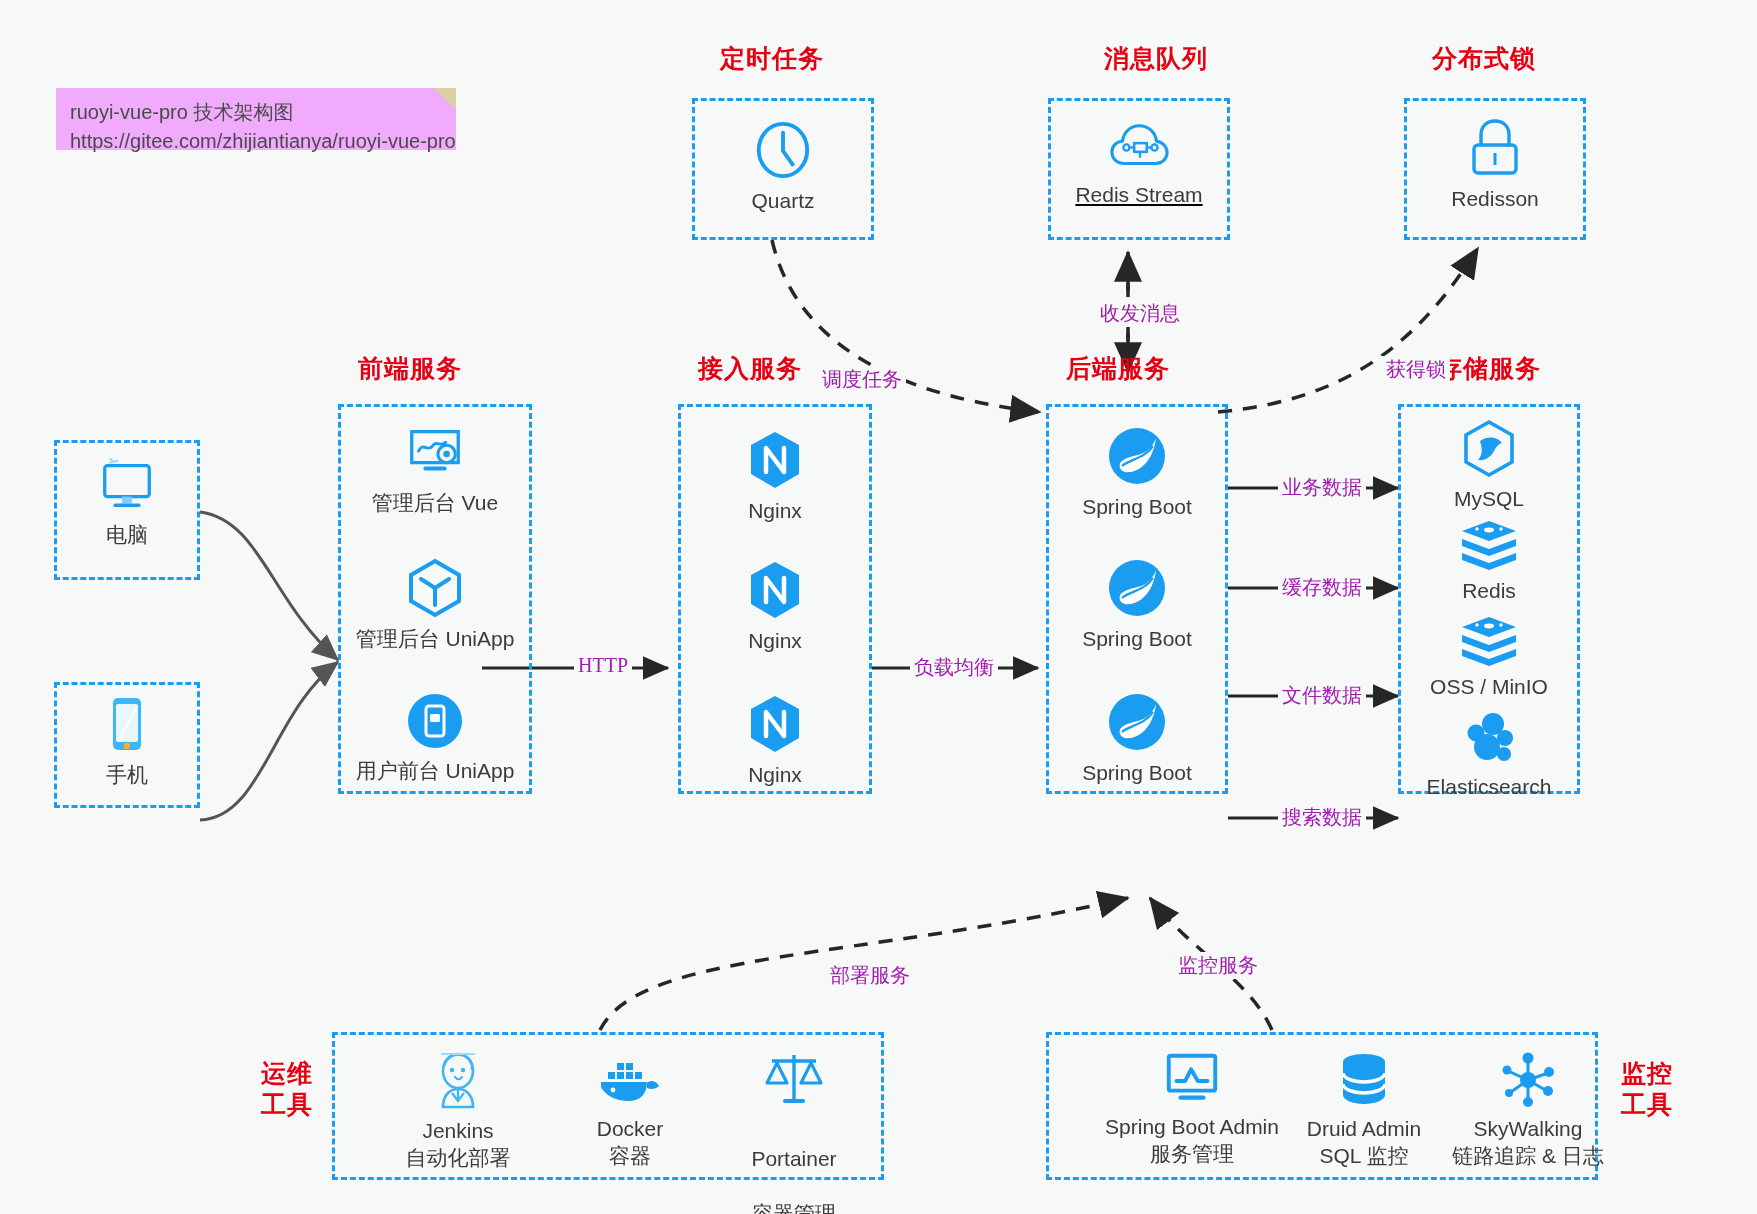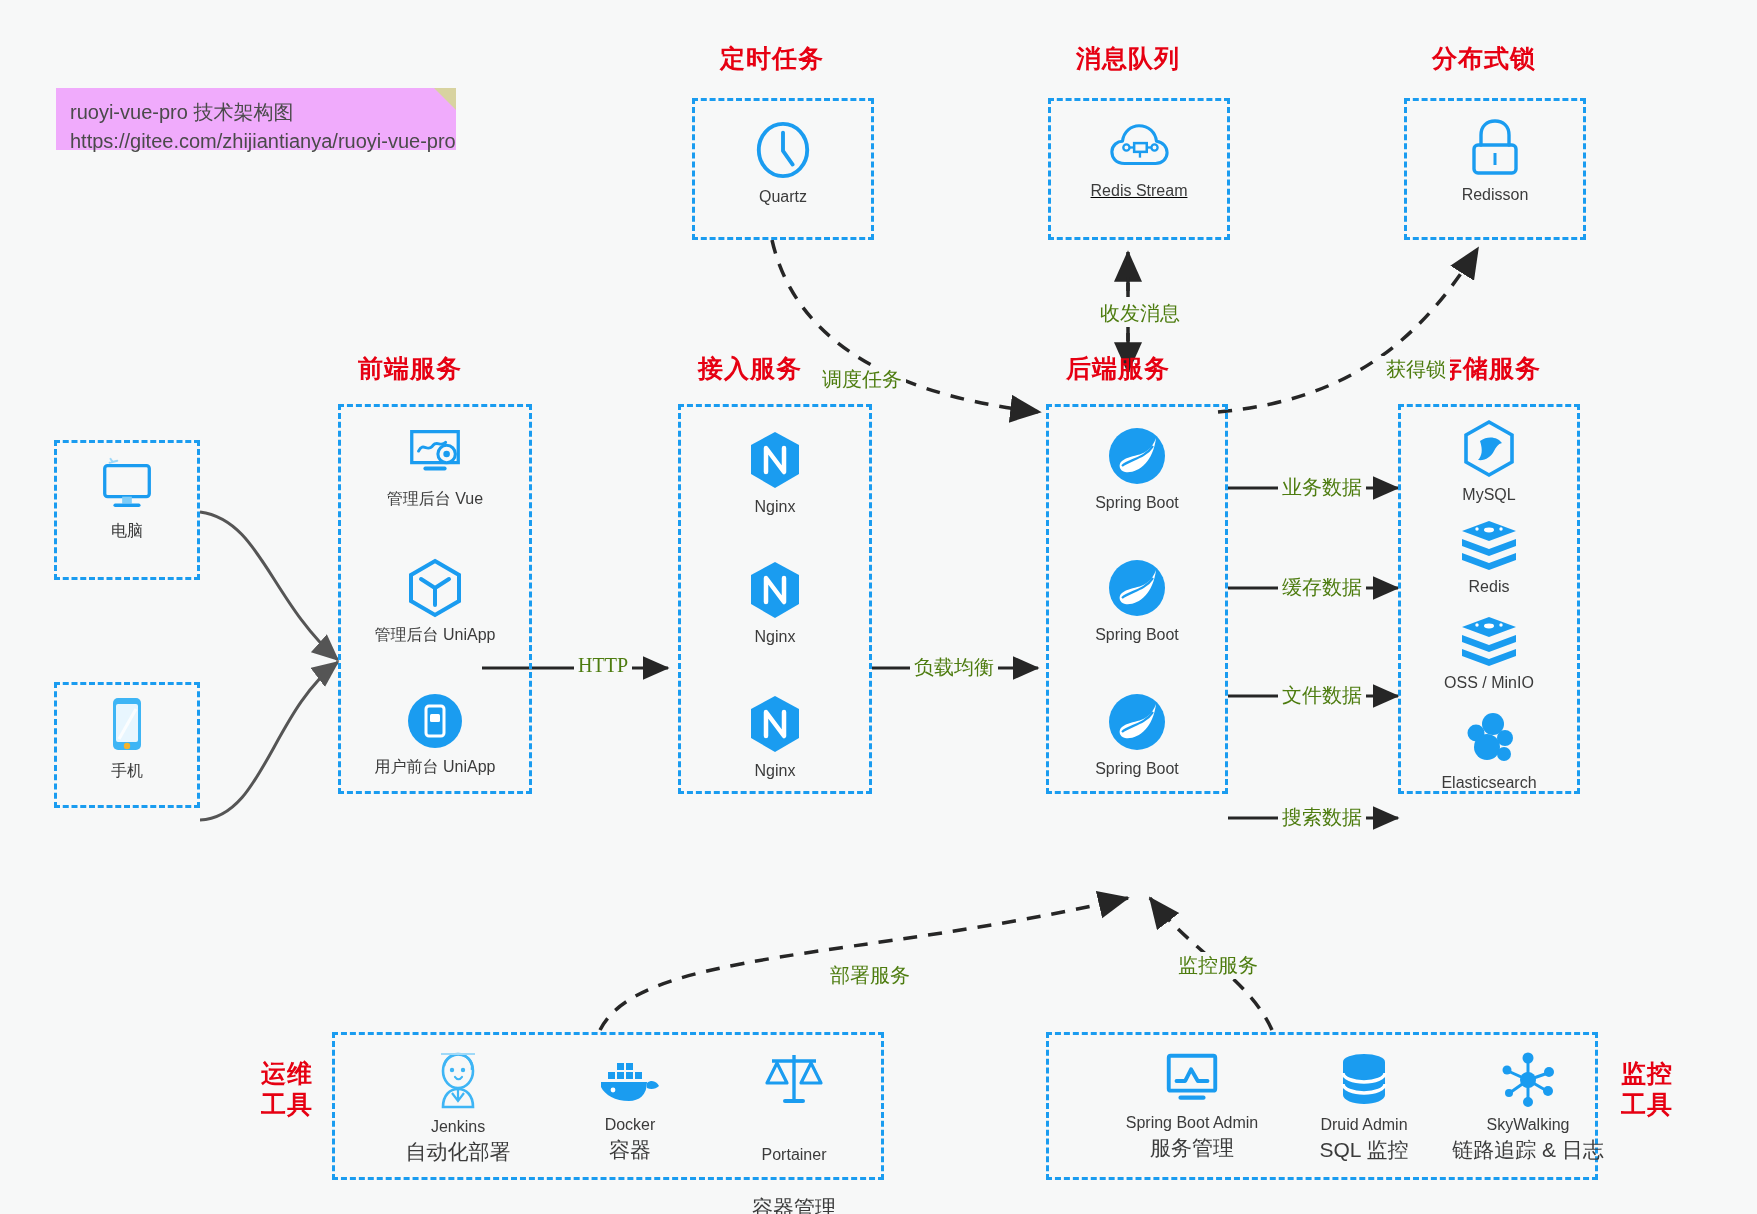--- a/index.html
+++ b/index.html
@@ -28,21 +28,21 @@
   }
 
   
   .node{
     position:absolute;
     display:flex;flex-direction:column;align-items:center;justify-content:flex-start;
     width:100%;
   }
   .node .ico{display:block;}
   .lbl{
-    margin-top:6px;color:#3b3b3b;font-size:16px;white-space:nowrap;text-align:center;
+    margin-top:6px;color:#3b3b3b;font-size:21px;white-space:nowrap;text-align:center;
     line-height:1.3;
   }
   .lbl2{color:#3b3b3b;font-size:21px;white-space:nowrap;text-align:center;line-height:1.3;}
 
   
   #note{
     position:absolute;left:56px;top:88px;width:400px;height:62px;
     background:#f0abfc;
     box-shadow:none;
   }
@@ -51,21 +51,21 @@
     border-left:22px solid transparent;border-top:22px solid #d8d3a0;
   }
   #note .ntext{
     padding:10px 14px 0 14px;font-size:20px;color:#4a4a4a;line-height:1.45;
     white-space:nowrap;
   }
 
   
   .elabel{
     position:absolute;background:#f7f8f8;padding:0 4px;
-    font-size:20px;color:#4d7c0f;white-space:nowrap;
+    font-size:20px;color:#a21caf;white-space:nowrap;
   }
 </style>
 </head>
 <body>
 
 <div id="canvas">
 
   <svg class="svg-layer" viewBox="0 0 1757 1214">
     <defs>
       <marker id="ah-black" markerWidth="10" markerHeight="10" refX="8.5" refY="4" orient="auto" markerUnits="strokeWidth">
@@ -113,21 +113,21 @@
   <div class="dbox" style="left:692px;top:98px;width:182px;height:142px;">
     <div class="node" style="top:18px;">
       <svg class="ico" width="62" height="62" viewBox="0 0 64 64">
         <ellipse cx="32" cy="32" rx="25" ry="27" fill="none" stroke="#1a9cf0" stroke-width="4"></ellipse>
         <path d="M32 14 L32 33 L42 47" fill="none" stroke="#1a9cf0" stroke-width="4" stroke-linecap="round" stroke-linejoin="round"></path>
       </svg>
       <div class="lbl">Quartz</div>
     </div>
   </div>
 
-  <div class="gtitle" style="left:1048px;top:42px;width:160px;">消息队列</div>
+  <div class="gtitle" style="left:1048px;top:42px;width:160px;text-align:right;">消息队列</div>
   <div class="dbox" style="left:1048px;top:98px;width:182px;height:142px;">
     <div class="node" style="top:18px;text-decoration:underline;">
       <svg class="ico" width="62" height="56" viewBox="0 0 64 56">
         <path d="M17 45 C8 45 4 39 4 33 C4 26 10 22 15 22 C16 12 24 6 32 6 C42 6 49 13 50 22 C57 23 61 28 61 34 C61 40 56 45 49 45 Z" fill="none" stroke="#1a9cf0" stroke-width="3.2" stroke-linejoin="round"></path>
         <rect x="27" y="24" width="13" height="9" fill="none" stroke="#1a9cf0" stroke-width="2.6"></rect>
         <circle cx="19" cy="28.5" r="3.2" fill="none" stroke="#1a9cf0" stroke-width="2.4"></circle>
         <circle cx="48" cy="28.5" r="3.2" fill="none" stroke="#1a9cf0" stroke-width="2.4"></circle>
         <line x1="22" y1="28.5" x2="27" y2="28.5" stroke="#1a9cf0" stroke-width="2.4"></line>
         <line x1="40" y1="28.5" x2="45" y2="28.5" stroke="#1a9cf0" stroke-width="2.4"></line>
         <line x1="33" y1="33" x2="33" y2="39" stroke="#1a9cf0" stroke-width="2.4"></line>

